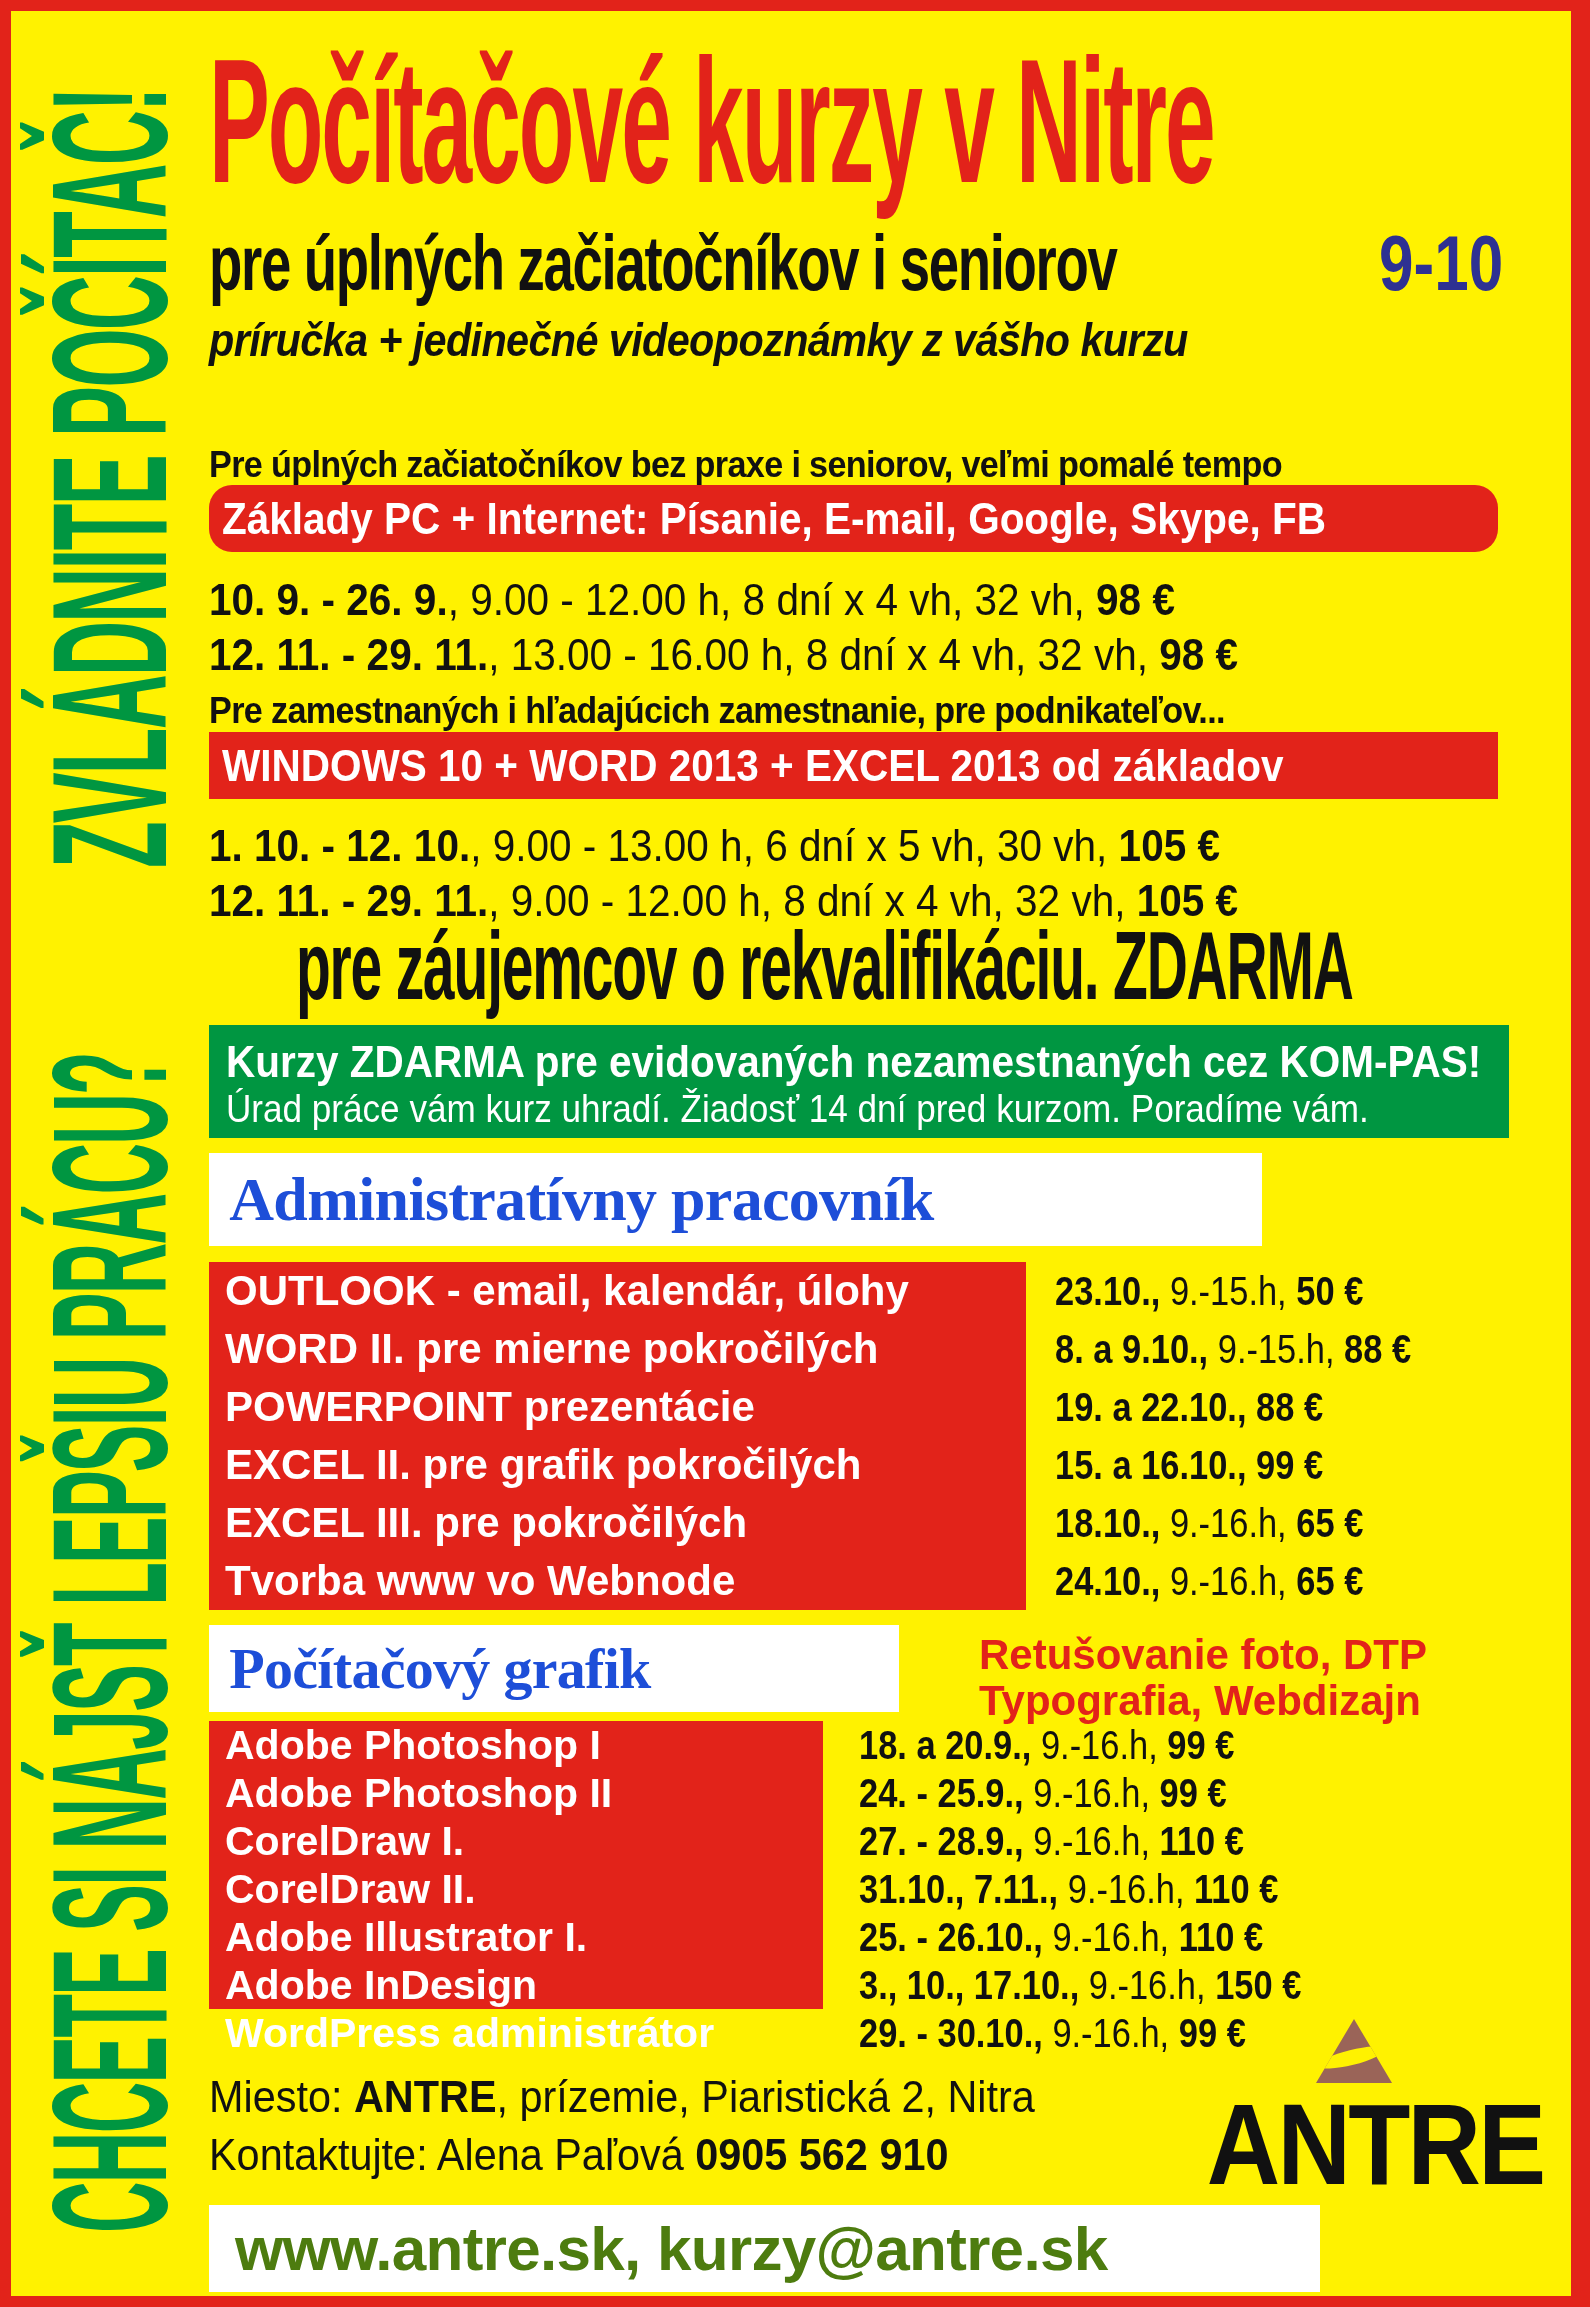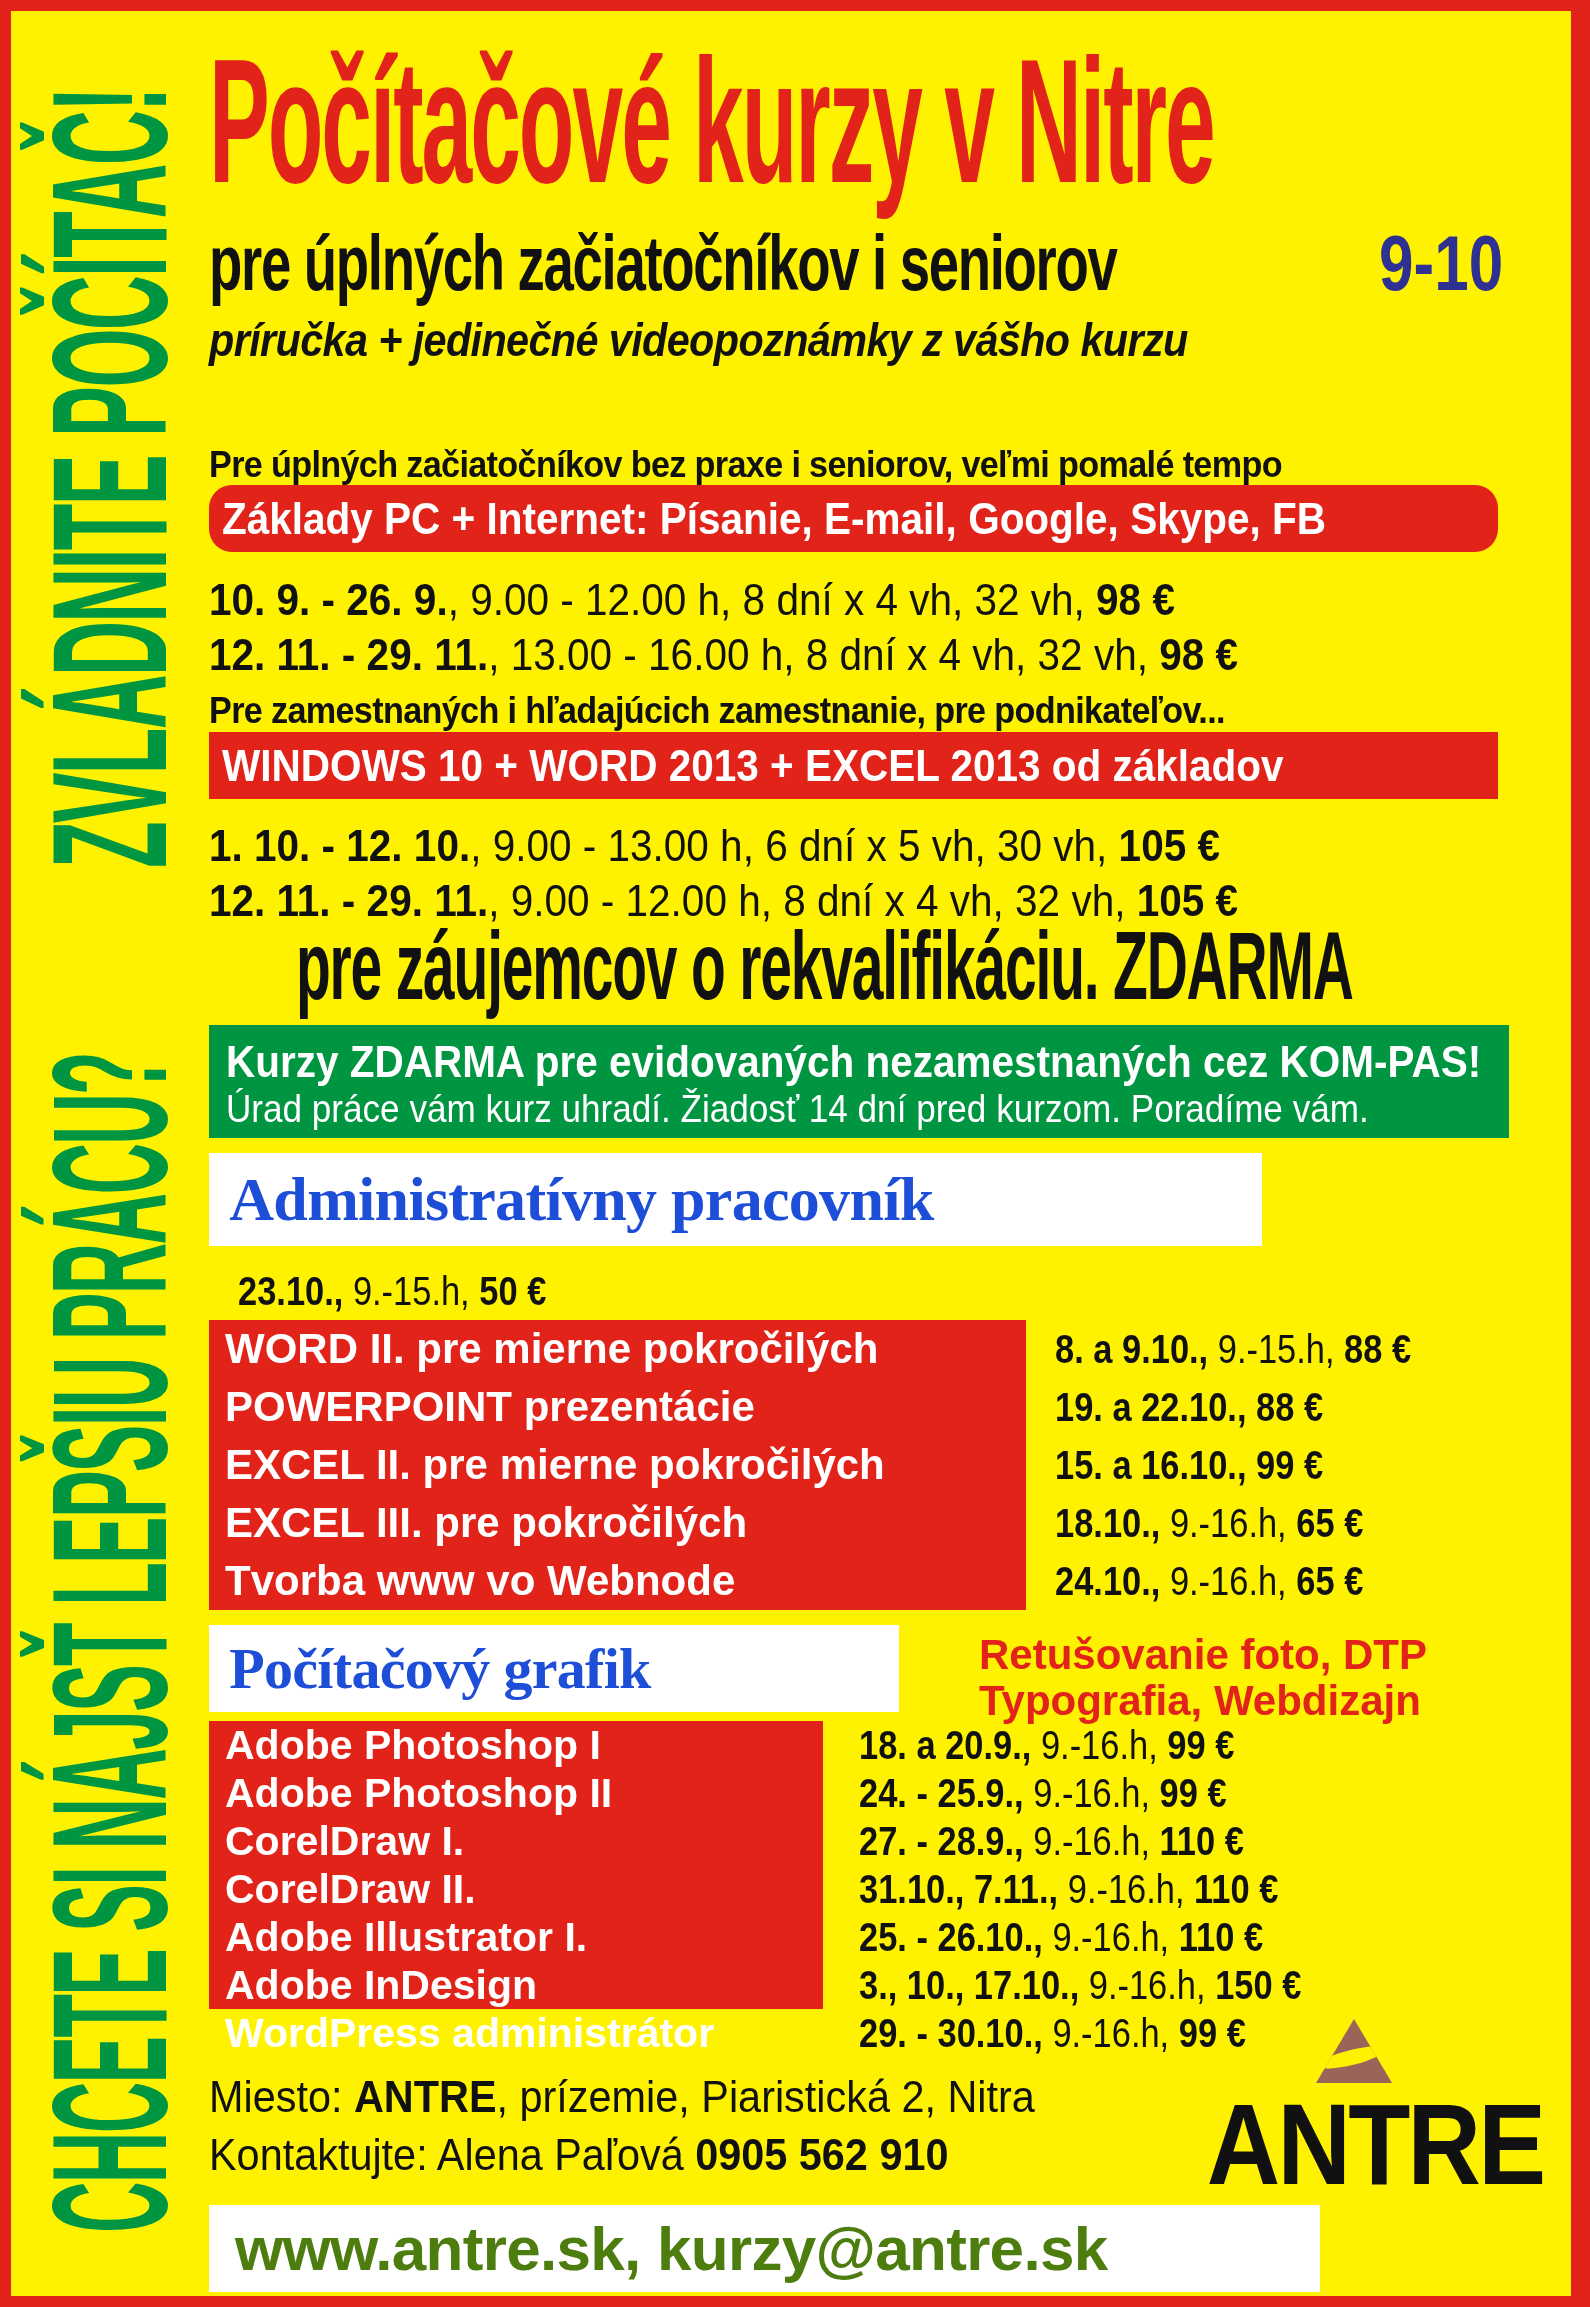--- a/index.html
+++ b/index.html
@@ -129,32 +129,33 @@
       <div class="gl1"><span class="sq sqx92">Kurzy ZDARMA pre evidovaných nezamestnaných cez KOM-PAS!</span></div>
       <div class="gl2"><span class="sq sqx90">Úrad práce vám kurz uhradí. Žiadosť 14 dní pred kurzom. Poradíme vám.</span></div>
     </div>
 
     <div class="blk headbox adminhead">
       <span>Administratívny pracovník</span>
     </div>
 
     <div class="blk ctable admin">
       <div class="trow">
+        <div class="tleft"><span>OUTLOOK - email, kalendár, úlohy</span></div>
         <div class="tright"><span class="sq sqx84"><b>23.10.,</b><span> 9.-15.h, </span><b>50 €</b></span></div>
       </div>
       <div class="trow">
         <div class="tleft"><span>WORD II. pre mierne pokročilých</span></div>
         <div class="tright"><span class="sq sqx84"><b>8. a 9.10.,</b><span> 9.-15.h, </span><b>88 €</b></span></div>
       </div>
       <div class="trow">
         <div class="tleft"><span>POWERPOINT prezentácie</span></div>
         <div class="tright"><span class="sq sqx84"><b>19. a 22.10.,</b><span> </span><b>88 €</b></span></div>
       </div>
       <div class="trow">
-        <div class="tleft"><span>EXCEL II. pre mierne pokročilých</span></div>
+        <div class="tleft"><span>EXCEL II. pre grafik pokročilých</span></div>
         <div class="tright"><span class="sq sqx84"><b>15. a 16.10.,</b><span> </span><b>99 €</b></span></div>
       </div>
       <div class="trow">
         <div class="tleft"><span>EXCEL III. pre pokročilých</span></div>
         <div class="tright"><span class="sq sqx84"><b>18.10.,</b><span> 9.-16.h, </span><b>65 €</b></span></div>
       </div>
       <div class="trow">
         <div class="tleft"><span>Tvorba www vo Webnode</span></div>
         <div class="tright"><span class="sq sqx84"><b>24.10.,</b><span> 9.-16.h, </span><b>65 €</b></span></div>
       </div>

